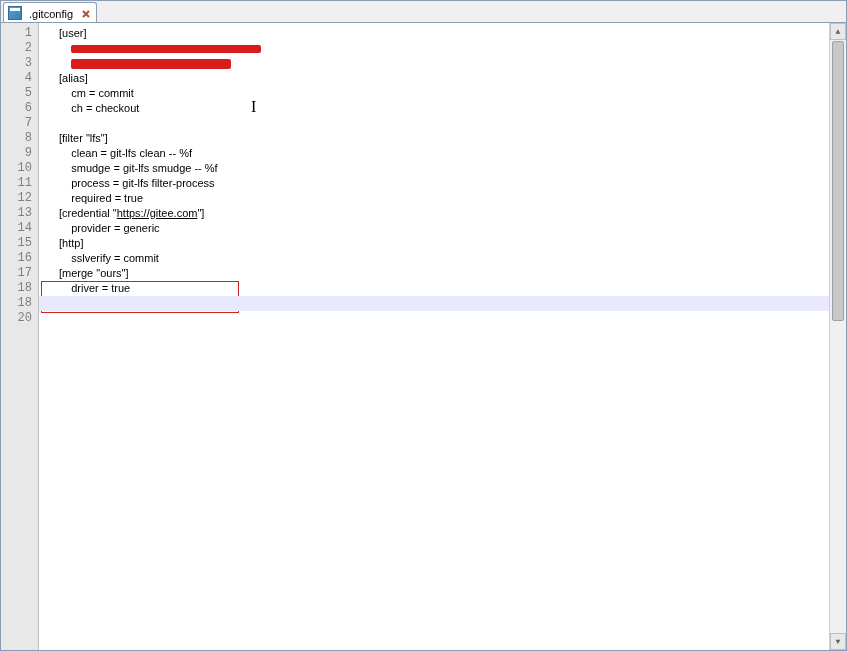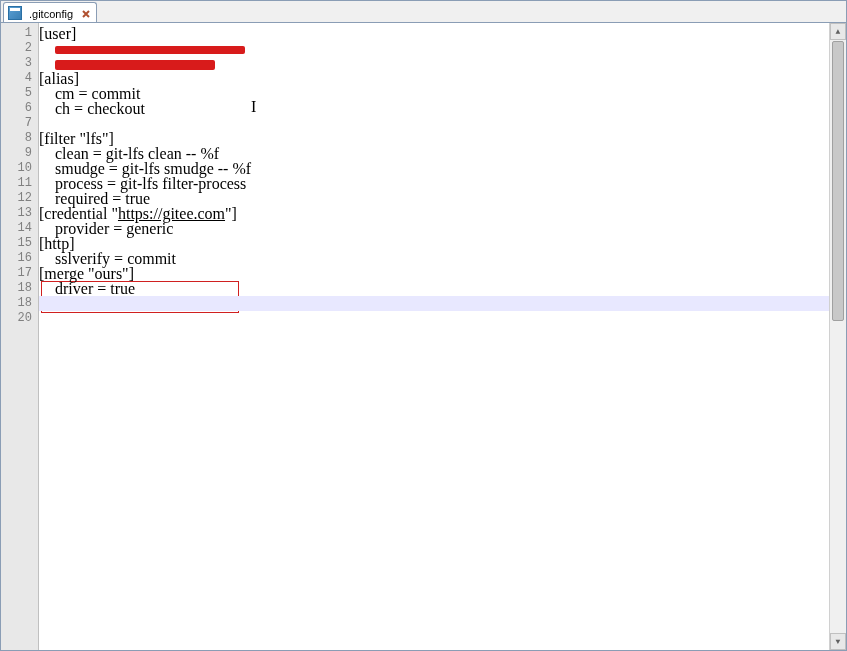--- a/index.html
+++ b/index.html
@@ -81,24 +81,24 @@
     .code-content {
       flex: 1;
       background: #fff;
       padding-top: 3px;
       position: relative;
       overflow: hidden;
     }
     .code-line {
       height: 15px;
       line-height: 15px;
-      padding-left: 0;
+      padding-left: 20px;
       white-space: pre;
-      font-family: Liberation Serif, serif;
-      font-size: 16px;
+      font-family: Liberation Sans, sans-serif;
+      font-size: 11px;
       position: relative;
     }
     .code-line.current-line {
       background: #e8e8ff;
     }
     .underline { text-decoration: underline; }
     .redacted-box {
       display: inline-block;
       background: #d81b1b;
       border-radius: 2px;

